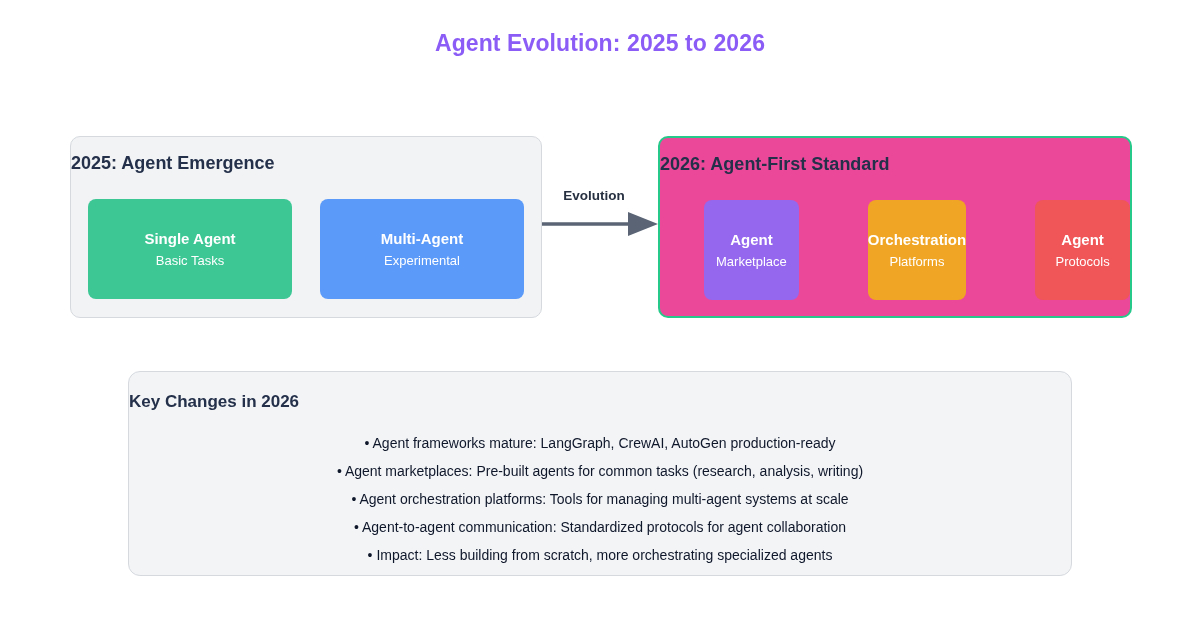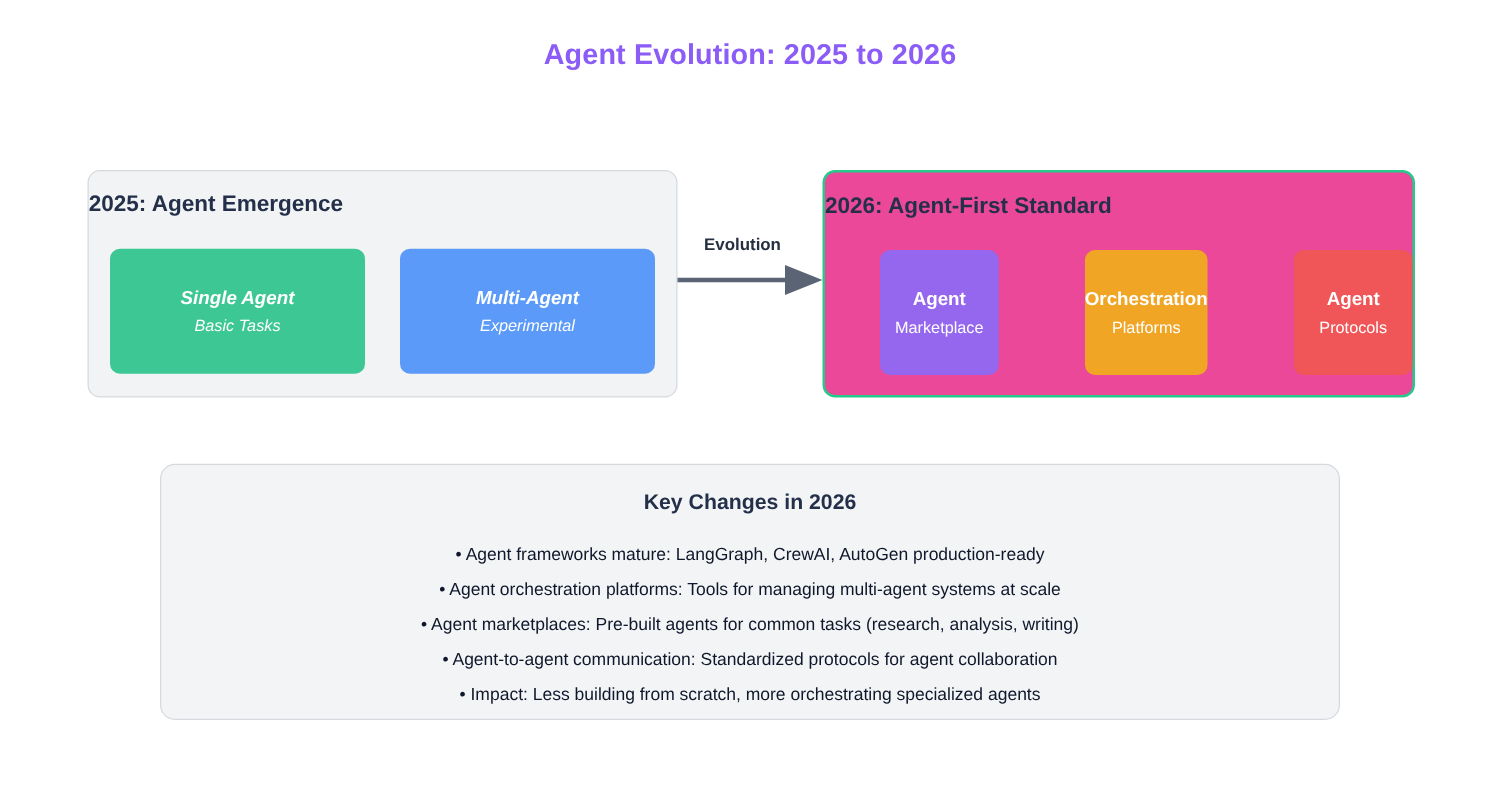--- a/index.html
+++ b/index.html
@@ -63,21 +63,21 @@
 
   .cards {
     position: absolute;
     top: 62px;
     left: 0;
     width: 100%;
     display: flex;
     justify-content: center;
     align-items: flex-start;
   }
-  .panel-2025 .cards { gap: 28px; font-style: italic; }
+  .panel-2025 .cards { gap: 28px; }
   .panel-2026 .cards { gap: 25px; }
 
   .card {
     box-sizing: border-box;
     height: 100px;
     border-radius: 8px;
     color: #ffffff;
     display: flex;
     flex-direction: column;
     align-items: center;
@@ -131,21 +131,21 @@
     top: 371px;
     width: 944px;
     height: 205px;
     box-sizing: border-box;
     background: #f2f4f6;
     border: 1.5px solid #d6d9de;
     border-radius: 12px;
   }
   .keybox-heading {
     margin-top: 20px;
-    text-align: center;
+    text-align: left;
     font-size: 17px;
     font-weight: bold;
     color: #24304a;
   }
   .keybox-list {
     margin: 0;
     padding: 0;
     list-style: none;
     margin-top: 17px;
   }
@@ -199,18 +199,18 @@
       <div class="card-title">Agent</div>
       <div class="card-sub">Protocols</div>
     </div>
   </div>
 </div>
 
 <div class="keybox">
   <div class="keybox-heading">Key Changes in 2026</div>
   <ul class="keybox-list">
     <li>• Agent frameworks mature: LangGraph, CrewAI, AutoGen production-ready</li>
+    <li>• Agent marketplaces: Pre-built agents for common tasks (research, analysis, writing)</li>
     <li>• Agent orchestration platforms: Tools for managing multi-agent systems at scale</li>
-    <li>• Agent marketplaces: Pre-built agents for common tasks (research, analysis, writing)</li>
     <li>• Agent-to-agent communication: Standardized protocols for agent collaboration</li>
     <li>• Impact: Less building from scratch, more orchestrating specialized agents</li>
   </ul>
 </div>
 
 </body></html>

